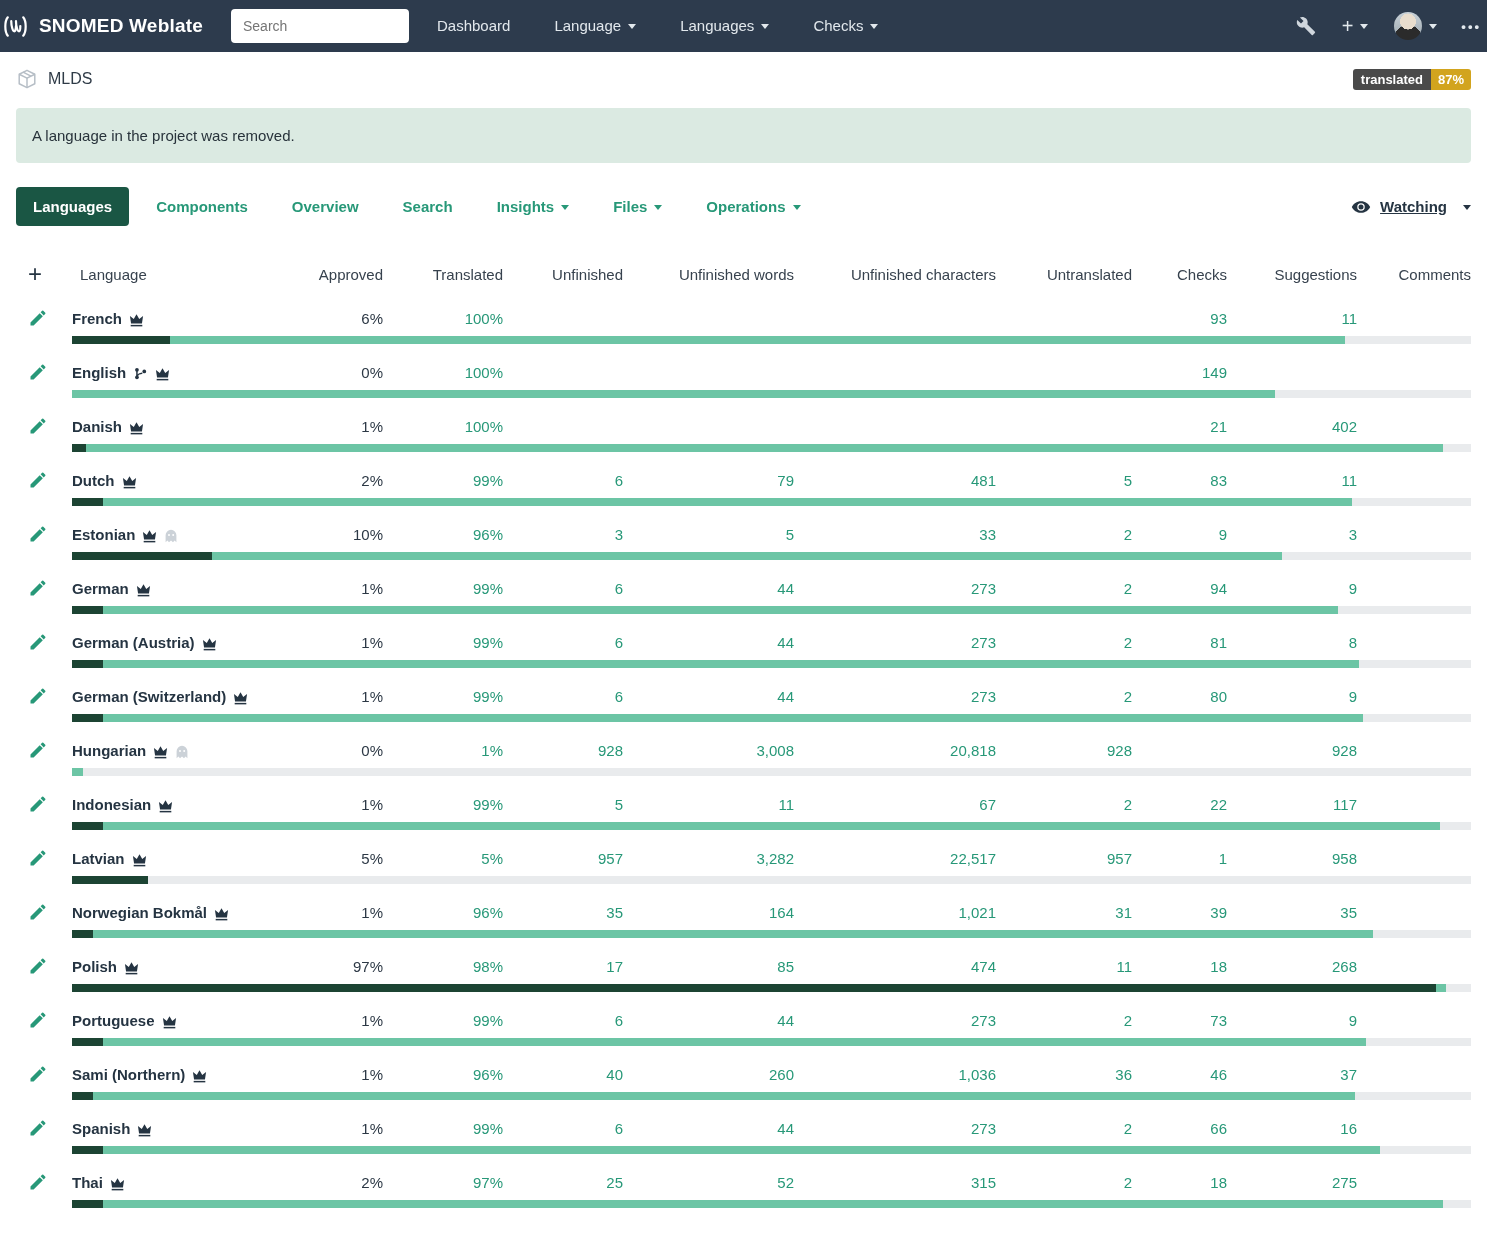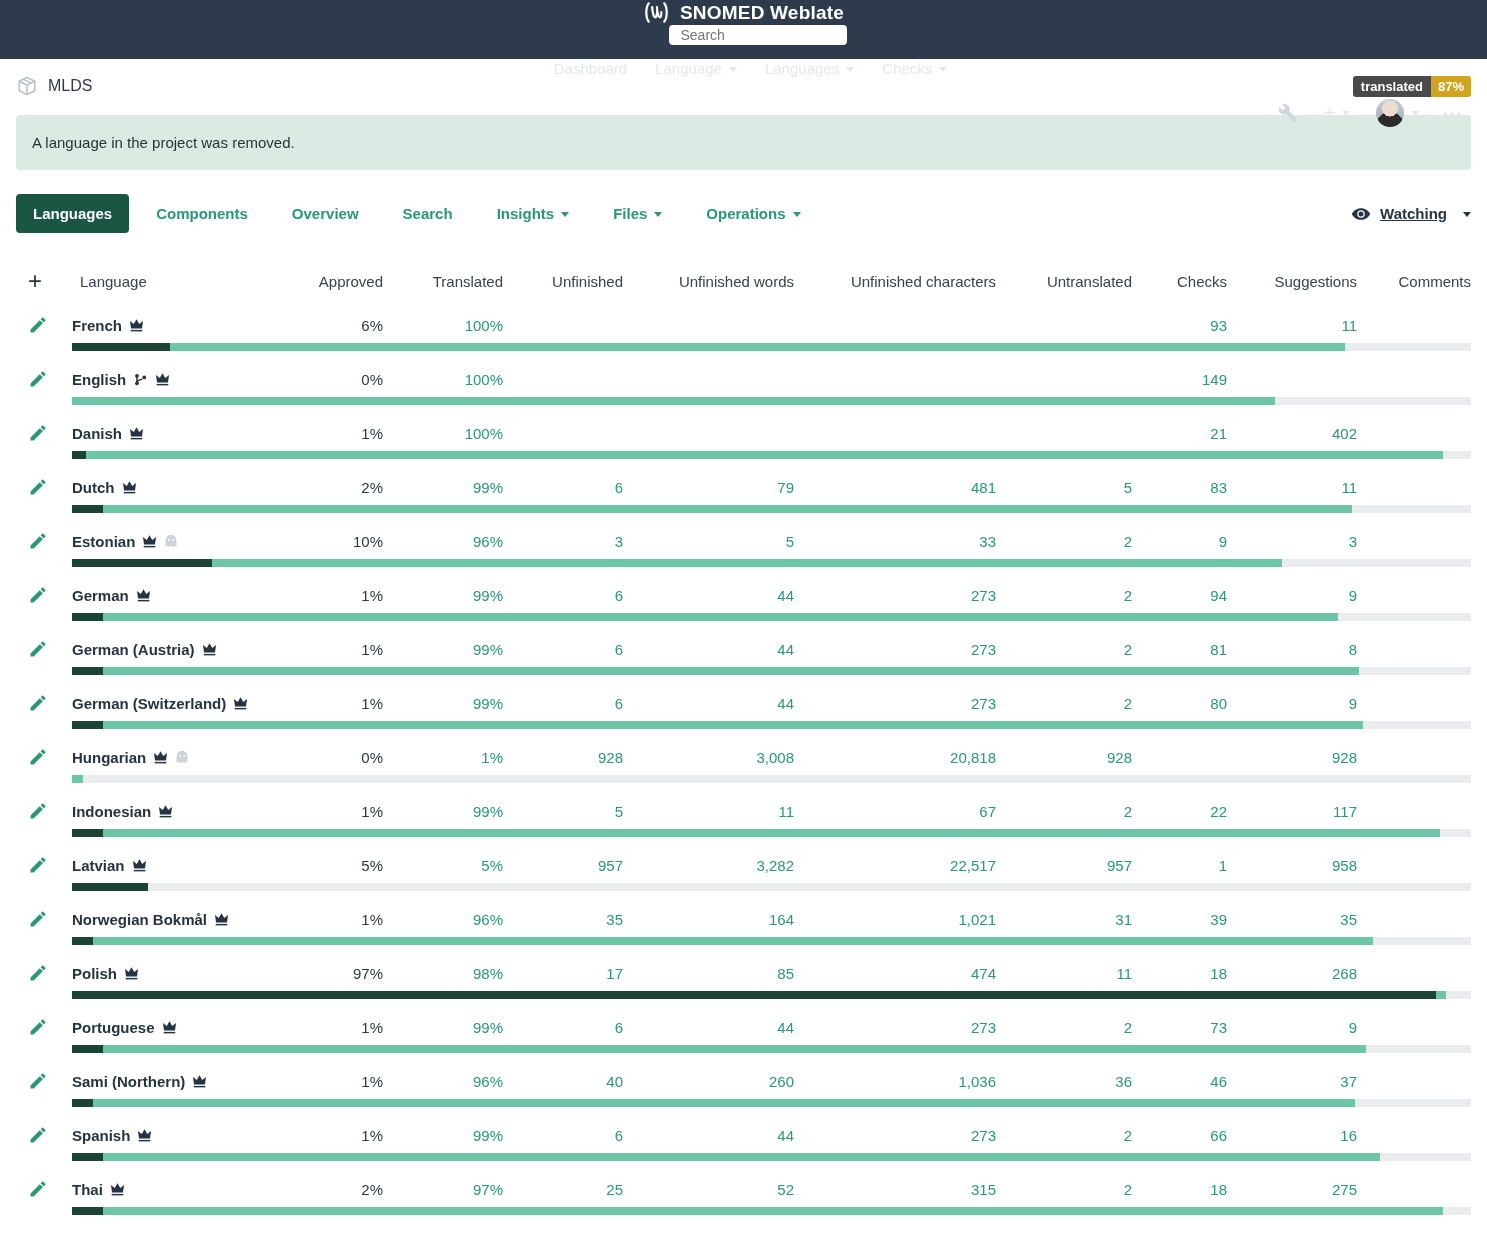--- a/index.html
+++ b/index.html
@@ -5,27 +5,27 @@
   * { box-sizing: border-box; }
   html,body { margin:0; padding:0; }
   body {
     width:1487px; min-height:1244px; background:#fff;
     font-family:"Liberation Sans", sans-serif;
     color:var(--text-dark,#253442);
   }
   svg { display:block; }
 
   
-  .navbar { display:flex; align-items:center; height:59px; background:var(--navbar-bg,#2d3b4d); padding:0 20px;flex-direction:column; }
+  .navbar { display:flex; align-items:center; height:52px; background:var(--navbar-bg,#2d3b4d); padding:0 2px; }
   .brand { display:flex; align-items:center; gap:10px; color:#fff; font-size:19px; font-weight:700; letter-spacing:.2px; }
   .search-input {
     margin-left:28px; width:178px; height:34px; border:2px solid #fff; border-radius:4px;
     padding:0 10px; font-size:14px; font-family:inherit; color:#333; outline:none;
   }
-  .nav-links { display:flex; margin-left:14px; }
+  .nav-links { display:flex; margin-left:14px;gap:16px; }
   .nav-link { color:#e2e8ed; font-size:15px; padding:0 14px; line-height:48px; cursor:pointer; display:flex; align-items:center; }
   .caret { width:0; height:0; border:4px solid transparent; border-top:5px solid currentColor; margin-left:7px; margin-top:5px; display:inline-block; }
   .nav-right { margin-left:auto; display:flex; align-items:center; gap:14px; color:#cfd6dd; }
   .icon-btn { display:flex; align-items:center; padding:6px; cursor:pointer; }
   .avatar { width:28px; height:28px; border-radius:50%; background:
       radial-gradient(circle at 50% 34%, #e9ddcd 0 34%, transparent 35%),
       radial-gradient(circle at 50% 95%, #2b2b2b 0 45%, transparent 46%),
       linear-gradient(180deg,#c9d2d8 0%, #9aa5ad 100%); }
   .ellipsis { color:#e2e8ed; font-size:20px; letter-spacing:2px; font-weight:700; padding:0 4px; cursor:pointer; }
 
@@ -56,21 +56,21 @@
   .edit-col { width:56px; flex:none; display:flex; align-items:center; padding-left:12px; }
   .thead-grid { flex:1; font-size:15px; color:#37424e; }
   .th { text-align:right; padding-left:8px; white-space:nowrap; }
   .th.lang-h { text-align:left; }
   .add-icon { font-size:24px; line-height:1; color:#253442; cursor:pointer; font-weight:400; }
 
   .lang-row { display:flex; align-items:flex-start; }
   .edit-cell { width:56px; flex:none; padding:8px 0 0 12px; cursor:pointer; }
   .row-body { flex:1; min-width:0; }
   .cells { height:36px; font-size:15px; }
-  .lang-cell { display:flex; align-items:center; gap:7px; min-width:0; }
+  .lang-cell { display:flex; align-items:flex-end; gap:7px; min-width:0; }
   .lang-name { font-weight:700; color:#253442; text-decoration:none; cursor:pointer; white-space:nowrap; }
   .cell-num { text-align:right; padding-left:8px; white-space:nowrap; }
   .cell-num.approved { color:#2c3845; }
   .cell-num.link { color:var(--link-teal,#279878); cursor:pointer; }
   .progress { height:8px; background:var(--progress-track,#e9ebed); display:flex; overflow:hidden; margin-bottom:10px; }
   .seg-dark { background:var(--progress-dark,#1c4433); height:100%; }
   .seg-teal { background:var(--progress-teal,#6cc5a5); height:100%; }
   .icon-wrap { display:flex; align-items:center; }
 </style>
 </head>

